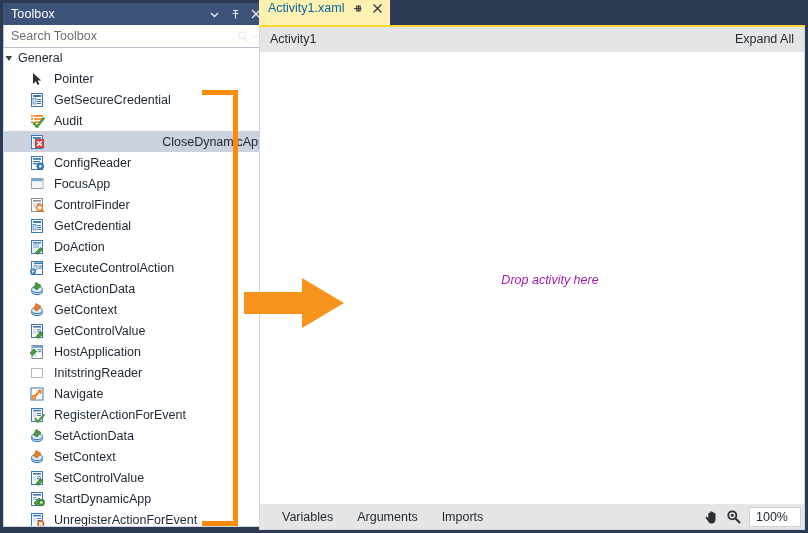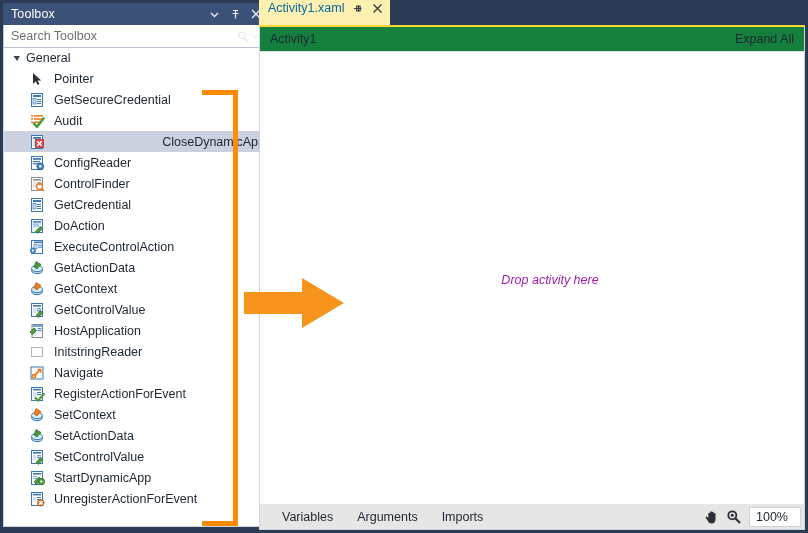--- a/index.html
+++ b/index.html
@@ -98,21 +98,20 @@
     box-sizing: border-box;
     border: 1px solid #cfd6e0;
     border-top: none;
   }
   .tb-cat {
     height: 20px;
     display: flex;
     align-items: center;
     font-size: 12.5px;
     color: #1b2733;
-    padding-left: 8px;
     user-select: none;
   }
   .tb-cat-tri {
     width: 10px;
     height: 10px;
     margin-right: 4px;
     display: flex;
     align-items: center;
     justify-content: center;
   }
@@ -196,21 +195,21 @@
     flex-direction: column;
   }
   .dz-breadcrumb {
     height: 25px;
     display: flex;
     align-items: center;
     justify-content: space-between;
     padding: 0 10px 0 10px;
     font-size: 12.5px;
     color: #1b2733;
-    background: #15803d;
+    background: #e5e5e5;
     border-bottom: 1px solid #dfe3ea;
     user-select: none;
     box-sizing: border-box;
   }
   .dz-expand { color: #1b2733; }
   .dz-canvas {
     flex: 1;
     position: relative;
     background: #ffffff;
     overflow: hidden;
@@ -413,20 +412,30 @@
                 <rect x="4" y="8.2" width="7" height="1.2" fill="#3c78b4"></rect>
                 <circle cx="11.3" cy="11.3" r="3.4" fill="#3f84c4" stroke="#235e94" stroke-width=".8"></circle>
                 <circle cx="11.3" cy="11.3" r="1.2" fill="#ffffff"></circle>
               </svg>
             </span>
             <span class="tb-row-label">ConfigReader</span>
           </div>
           <div class="tb-row">
             <span class="tb-row-icon">
               <svg width="16" height="16" viewBox="0 0 16 16">
+                <rect x="2.5" y="2.5" width="11.5" height="10" fill="#ffffff" stroke="#9aa3ae" stroke-width="1"></rect>
+                <rect x="3" y="3" width="10.5" height="2.4" fill="#6fa8dc"></rect>
+                <rect x="3" y="5.4" width="10.5" height="6.6" fill="#eef4fa"></rect>
+              </svg>
+            </span>
+            <span class="tb-row-label">FocusApp</span>
+          </div>
+          <div class="tb-row">
+            <span class="tb-row-icon">
+              <svg width="16" height="16" viewBox="0 0 16 16">
                 <rect x="2.5" y="1.5" width="11" height="13" fill="#ffffff" stroke="#8d9199" stroke-width="1"></rect>
                 <rect x="4" y="3" width="8" height="1.6" fill="#8d9199"></rect>
                 <rect x="4" y="6" width="3" height="5" fill="#dfe3e8"></rect>
                 <rect x="8" y="6.3" width="4" height="1" fill="#8d9199"></rect>
                 <rect x="8" y="8.3" width="4" height="1" fill="#8d9199"></rect>
                 <circle cx="10.5" cy="10.5" r="3" fill="none" stroke="#f07d1a" stroke-width="1.4"></circle>
                 <path d="M12.6 12.6 L15 15" stroke="#f07d1a" stroke-width="1.6"></path>
               </svg>
             </span>
             <span class="tb-row-label">ControlFinder</span>
@@ -546,34 +555,34 @@
                 <path d="M6.5 12 L9 14.8 L14.8 8" fill="none" stroke="#4a9c3c" stroke-width="2.2" stroke-linecap="round" stroke-linejoin="round"></path>
               </svg>
             </span>
             <span class="tb-row-label">RegisterActionForEvent</span>
           </div>
           <div class="tb-row">
             <span class="tb-row-icon">
               <svg width="16" height="16" viewBox="0 0 16 16">
                 <ellipse cx="8" cy="10.5" rx="5.5" ry="3.2" fill="#b8def0" stroke="#3c78b4" stroke-width="1"></ellipse>
                 <ellipse cx="8" cy="8.5" rx="5.5" ry="3.2" fill="#d6eefa" stroke="#3c78b4" stroke-width="1"></ellipse>
-                <path d="M7 1.5 L12 4.5 L8 9 L5 7 Z" fill="#f07d1a" stroke="#b55d0a" stroke-width=".7"></path>
-              </svg>
-            </span>
-            <span class="tb-row-label">SetContext</span>
+                <path d="M7 1.5 L12 4.5 L8 9 L5 7 Z" fill="#4a9c3c" stroke="#2e6b24" stroke-width=".7"></path>
+              </svg>
+            </span>
+            <span class="tb-row-label">SetActionData</span>
           </div>
           <div class="tb-row">
             <span class="tb-row-icon">
               <svg width="16" height="16" viewBox="0 0 16 16">
                 <ellipse cx="8" cy="10.5" rx="5.5" ry="3.2" fill="#b8def0" stroke="#3c78b4" stroke-width="1"></ellipse>
                 <ellipse cx="8" cy="8.5" rx="5.5" ry="3.2" fill="#d6eefa" stroke="#3c78b4" stroke-width="1"></ellipse>
-                <path d="M7 1.5 L12 4.5 L8 9 L5 7 Z" fill="#4a9c3c" stroke="#2e6b24" stroke-width=".7"></path>
-              </svg>
-            </span>
-            <span class="tb-row-label">SetActionData</span>
+                <path d="M7 1.5 L12 4.5 L8 9 L5 7 Z" fill="#f07d1a" stroke="#b55d0a" stroke-width=".7"></path>
+              </svg>
+            </span>
+            <span class="tb-row-label">SetContext</span>
           </div>
           <div class="tb-row">
             <span class="tb-row-icon">
               <svg width="16" height="16" viewBox="0 0 16 16">
                 <rect x="2.5" y="1.5" width="11" height="13" fill="#ffffff" stroke="#3c78b4" stroke-width="1"></rect>
                 <rect x="4" y="3" width="8" height="1.6" fill="#3c78b4"></rect>
                 <rect x="4" y="6" width="3" height="5" fill="#cfe3f5"></rect>
                 <rect x="8" y="6.3" width="4" height="1" fill="#3c78b4"></rect>
                 <rect x="8" y="8.3" width="4" height="1" fill="#3c78b4"></rect>
                 <path d="M7 13.5 L11.5 8.5 L14 10.5 L9.5 15.5 Z" fill="#4a9c3c" stroke="#2e6b24" stroke-width=".7"></path>

